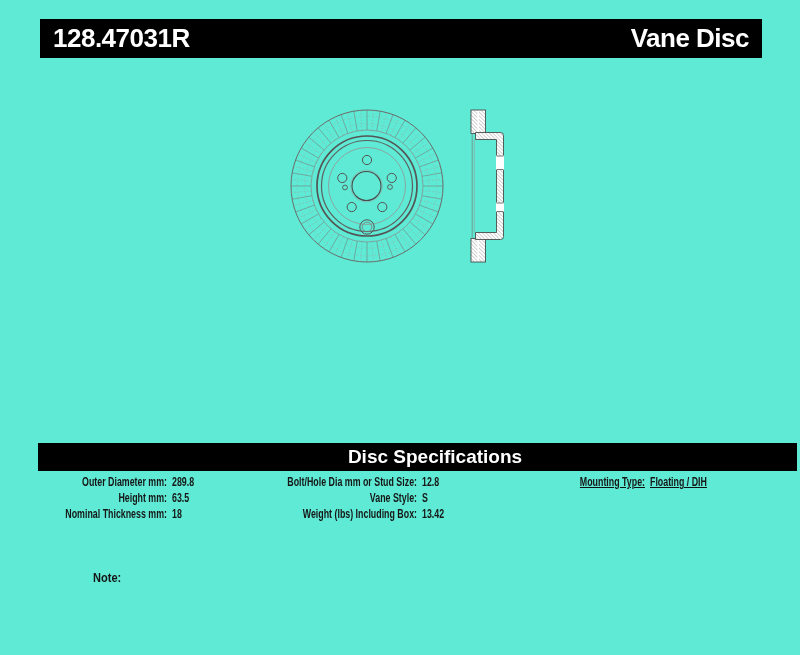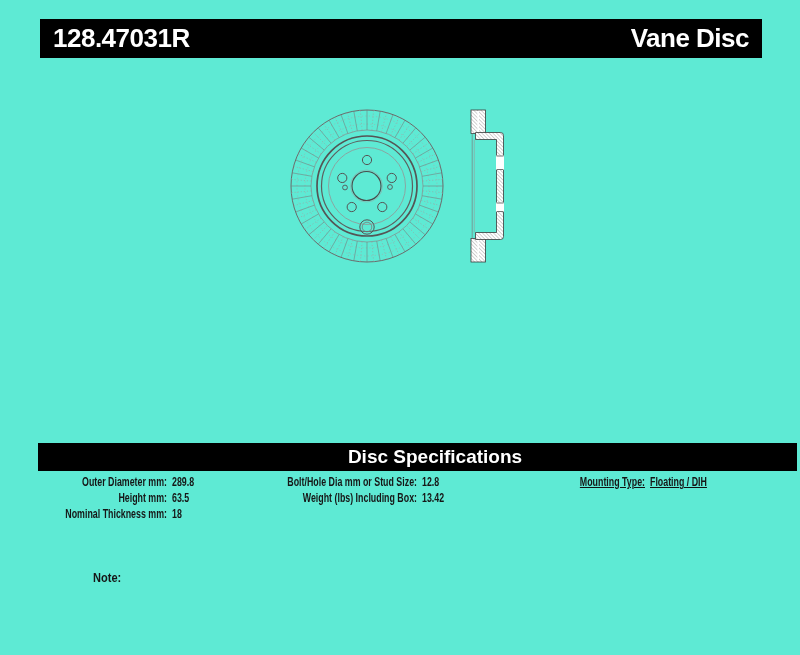--- a/index.html
+++ b/index.html
@@ -213,20 +213,24 @@
       <span class="spec-value">18</span>
     </div>
   </div>
 
   <div class="spec-col col-mid">
     <div class="spec-row">
       <span class="spec-label">Bolt/Hole Dia mm or Stud Size:</span>
       <span class="spec-value">12.8</span>
     </div>
     <div class="spec-row">
+      <span class="spec-label">Vane Style:</span>
+      <span class="spec-value">S</span>
+    </div>
+    <div class="spec-row">
       <span class="spec-label">Weight (lbs) Including Box:</span>
       <span class="spec-value">13.42</span>
     </div>
   </div>
 
   <div class="spec-col col-right">
     <div class="spec-row">
       <span class="spec-label">Mounting Type:</span>
       <span class="spec-value">Floating / DIH</span>
     </div>

